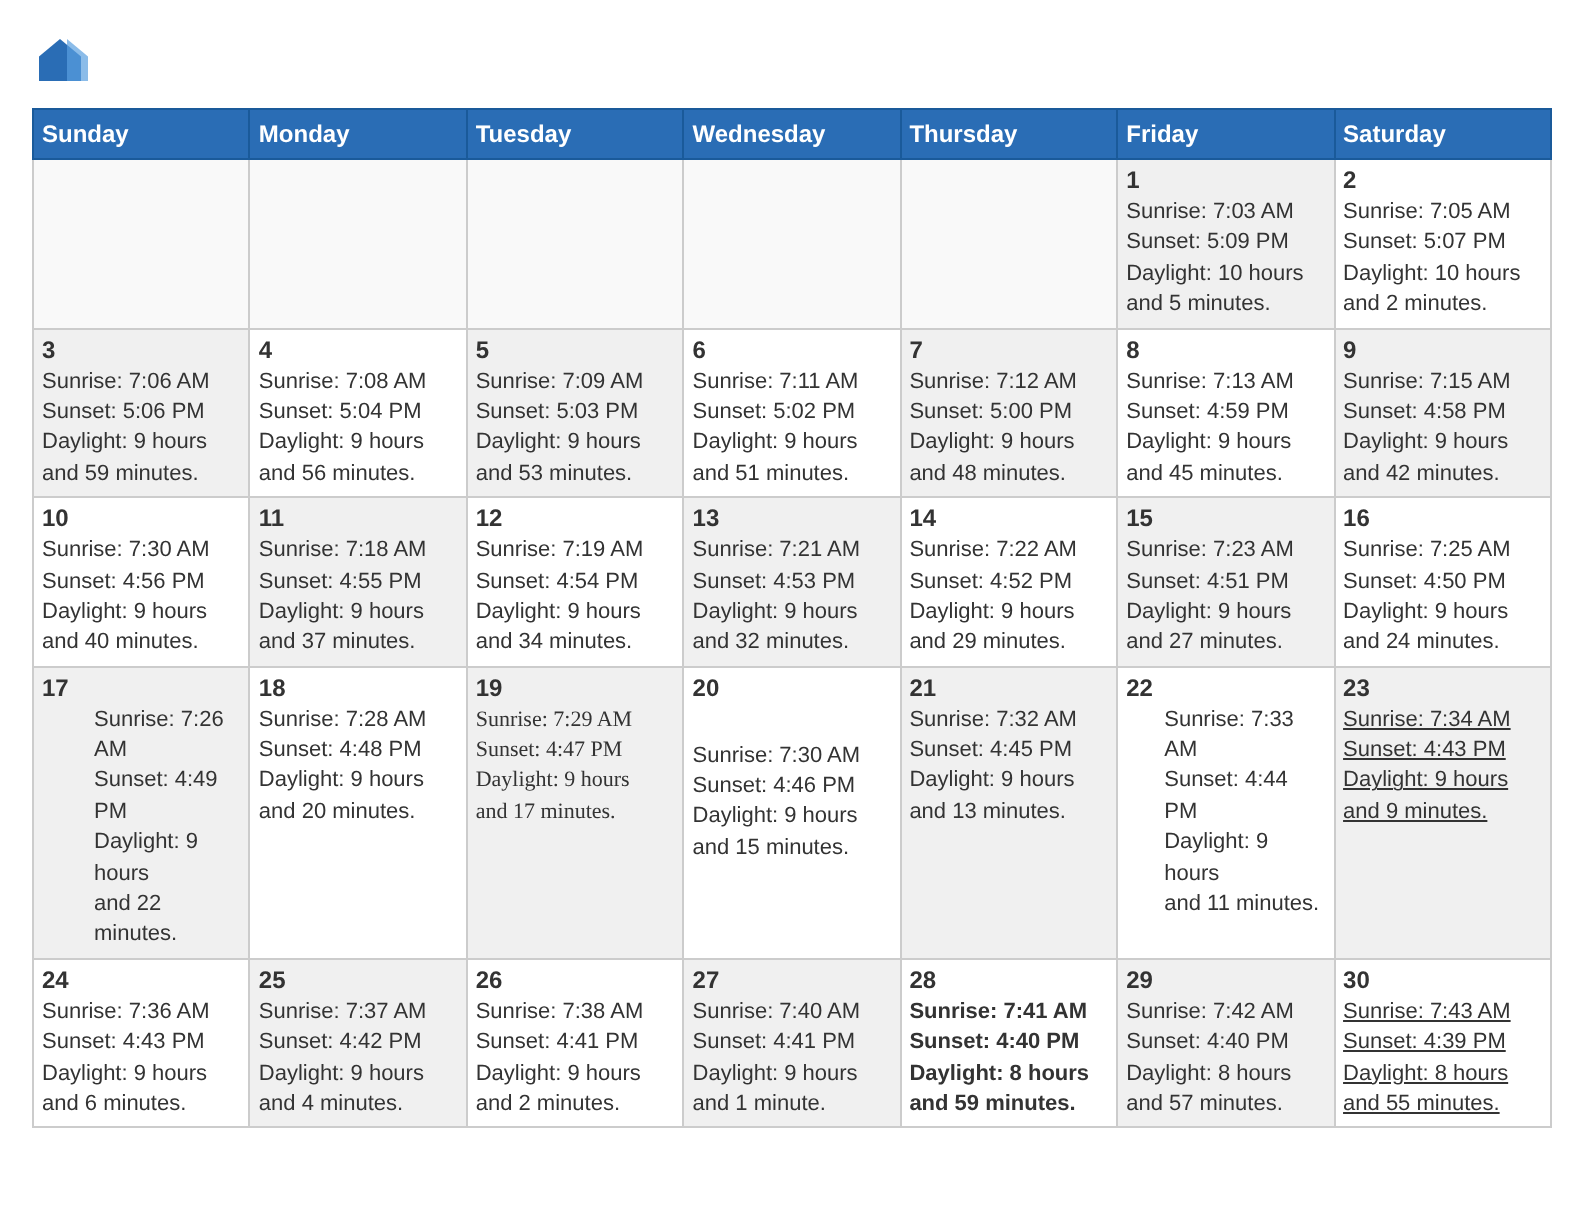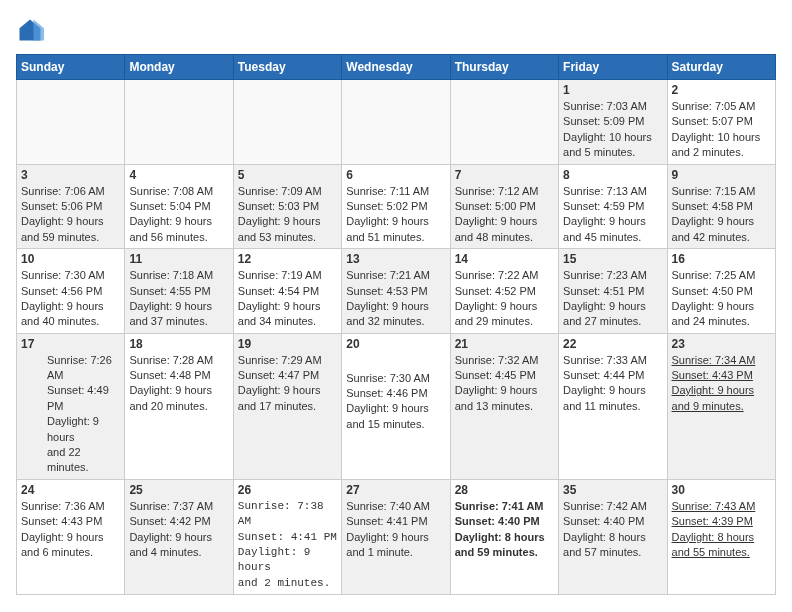--- a/index.html
+++ b/index.html
@@ -263,42 +263,42 @@
           </td>
           <td>
             <span class="day-num">18</span>
             <div class="day-info" style="white-space: pre-line;">Sunrise: 7:28 AM
 Sunset: 4:48 PM
 Daylight: 9 hours
 and 20 minutes.</div>
           </td>
           <td class="shaded">
             <span class="day-num">19</span>
-            <div class="day-info" style="white-space: pre-line;">Sunrise: 7:29 AM
+            <div class="day-info" style="white-space: pre-line; font-family: Liberation Serif, serif;">Sunrise: 7:29 AM
 Sunset: 4:47 PM
 Daylight: 9 hours
 and 17 minutes.</div>
           </td>
           <td>
             <span class="day-num">20</span>
             <div class="day-info" style="white-space: pre-line; margin-top: 20px;">Sunrise: 7:30 AM
 Sunset: 4:46 PM
 Daylight: 9 hours
 and 15 minutes.</div>
           </td>
           <td class="shaded">
             <span class="day-num">21</span>
             <div class="day-info" style="white-space: pre-line;">Sunrise: 7:32 AM
 Sunset: 4:45 PM
 Daylight: 9 hours
 and 13 minutes.</div>
           </td>
           <td>
             <span class="day-num">22</span>
-            <div class="day-info" style="white-space: pre-line;">Sunrise: 7:33 AM
+            <div class="day-info" style="white-space: pre-line; margin-left: 19px;">Sunrise: 7:33 AM
 Sunset: 4:44 PM
 Daylight: 9 hours
 and 11 minutes.</div>
           </td>
           <td class="shaded">
             <span class="day-num">23</span>
             <div class="day-info" style="white-space: pre-line; text-decoration: underline;">Sunrise: 7:34 AM
 Sunset: 4:43 PM
 Daylight: 9 hours
 and 9 minutes.</div>
@@ -314,41 +314,41 @@
           </td>
           <td class="shaded">
             <span class="day-num">25</span>
             <div class="day-info" style="white-space: pre-line;">Sunrise: 7:37 AM
 Sunset: 4:42 PM
 Daylight: 9 hours
 and 4 minutes.</div>
           </td>
           <td>
             <span class="day-num">26</span>
-            <div class="day-info" style="white-space: pre-line; font-family: Liberation Mono, monospace;">Sunrise: 7:38 AM
+            <div class="day-info" style="white-space: pre-line;">Sunrise: 7:38 AM
 Sunset: 4:41 PM
 Daylight: 9 hours
 and 2 minutes.</div>
           </td>
           <td class="shaded">
             <span class="day-num">27</span>
             <div class="day-info" style="white-space: pre-line;">Sunrise: 7:40 AM
 Sunset: 4:41 PM
 Daylight: 9 hours
 and 1 minute.</div>
           </td>
           <td>
             <span class="day-num">28</span>
             <div class="day-info" style="white-space: pre-line; font-weight: bold;">Sunrise: 7:41 AM
 Sunset: 4:40 PM
 Daylight: 8 hours
 and 59 minutes.</div>
           </td>
           <td class="shaded">
-            <span class="day-num">35</span>
+            <span class="day-num">29</span>
             <div class="day-info" style="white-space: pre-line;">Sunrise: 7:42 AM
 Sunset: 4:40 PM
 Daylight: 8 hours
 and 57 minutes.</div>
           </td>
           <td>
             <span class="day-num">30</span>
             <div class="day-info" style="white-space: pre-line; text-decoration: underline;">Sunrise: 7:43 AM
 Sunset: 4:39 PM
 Daylight: 8 hours

